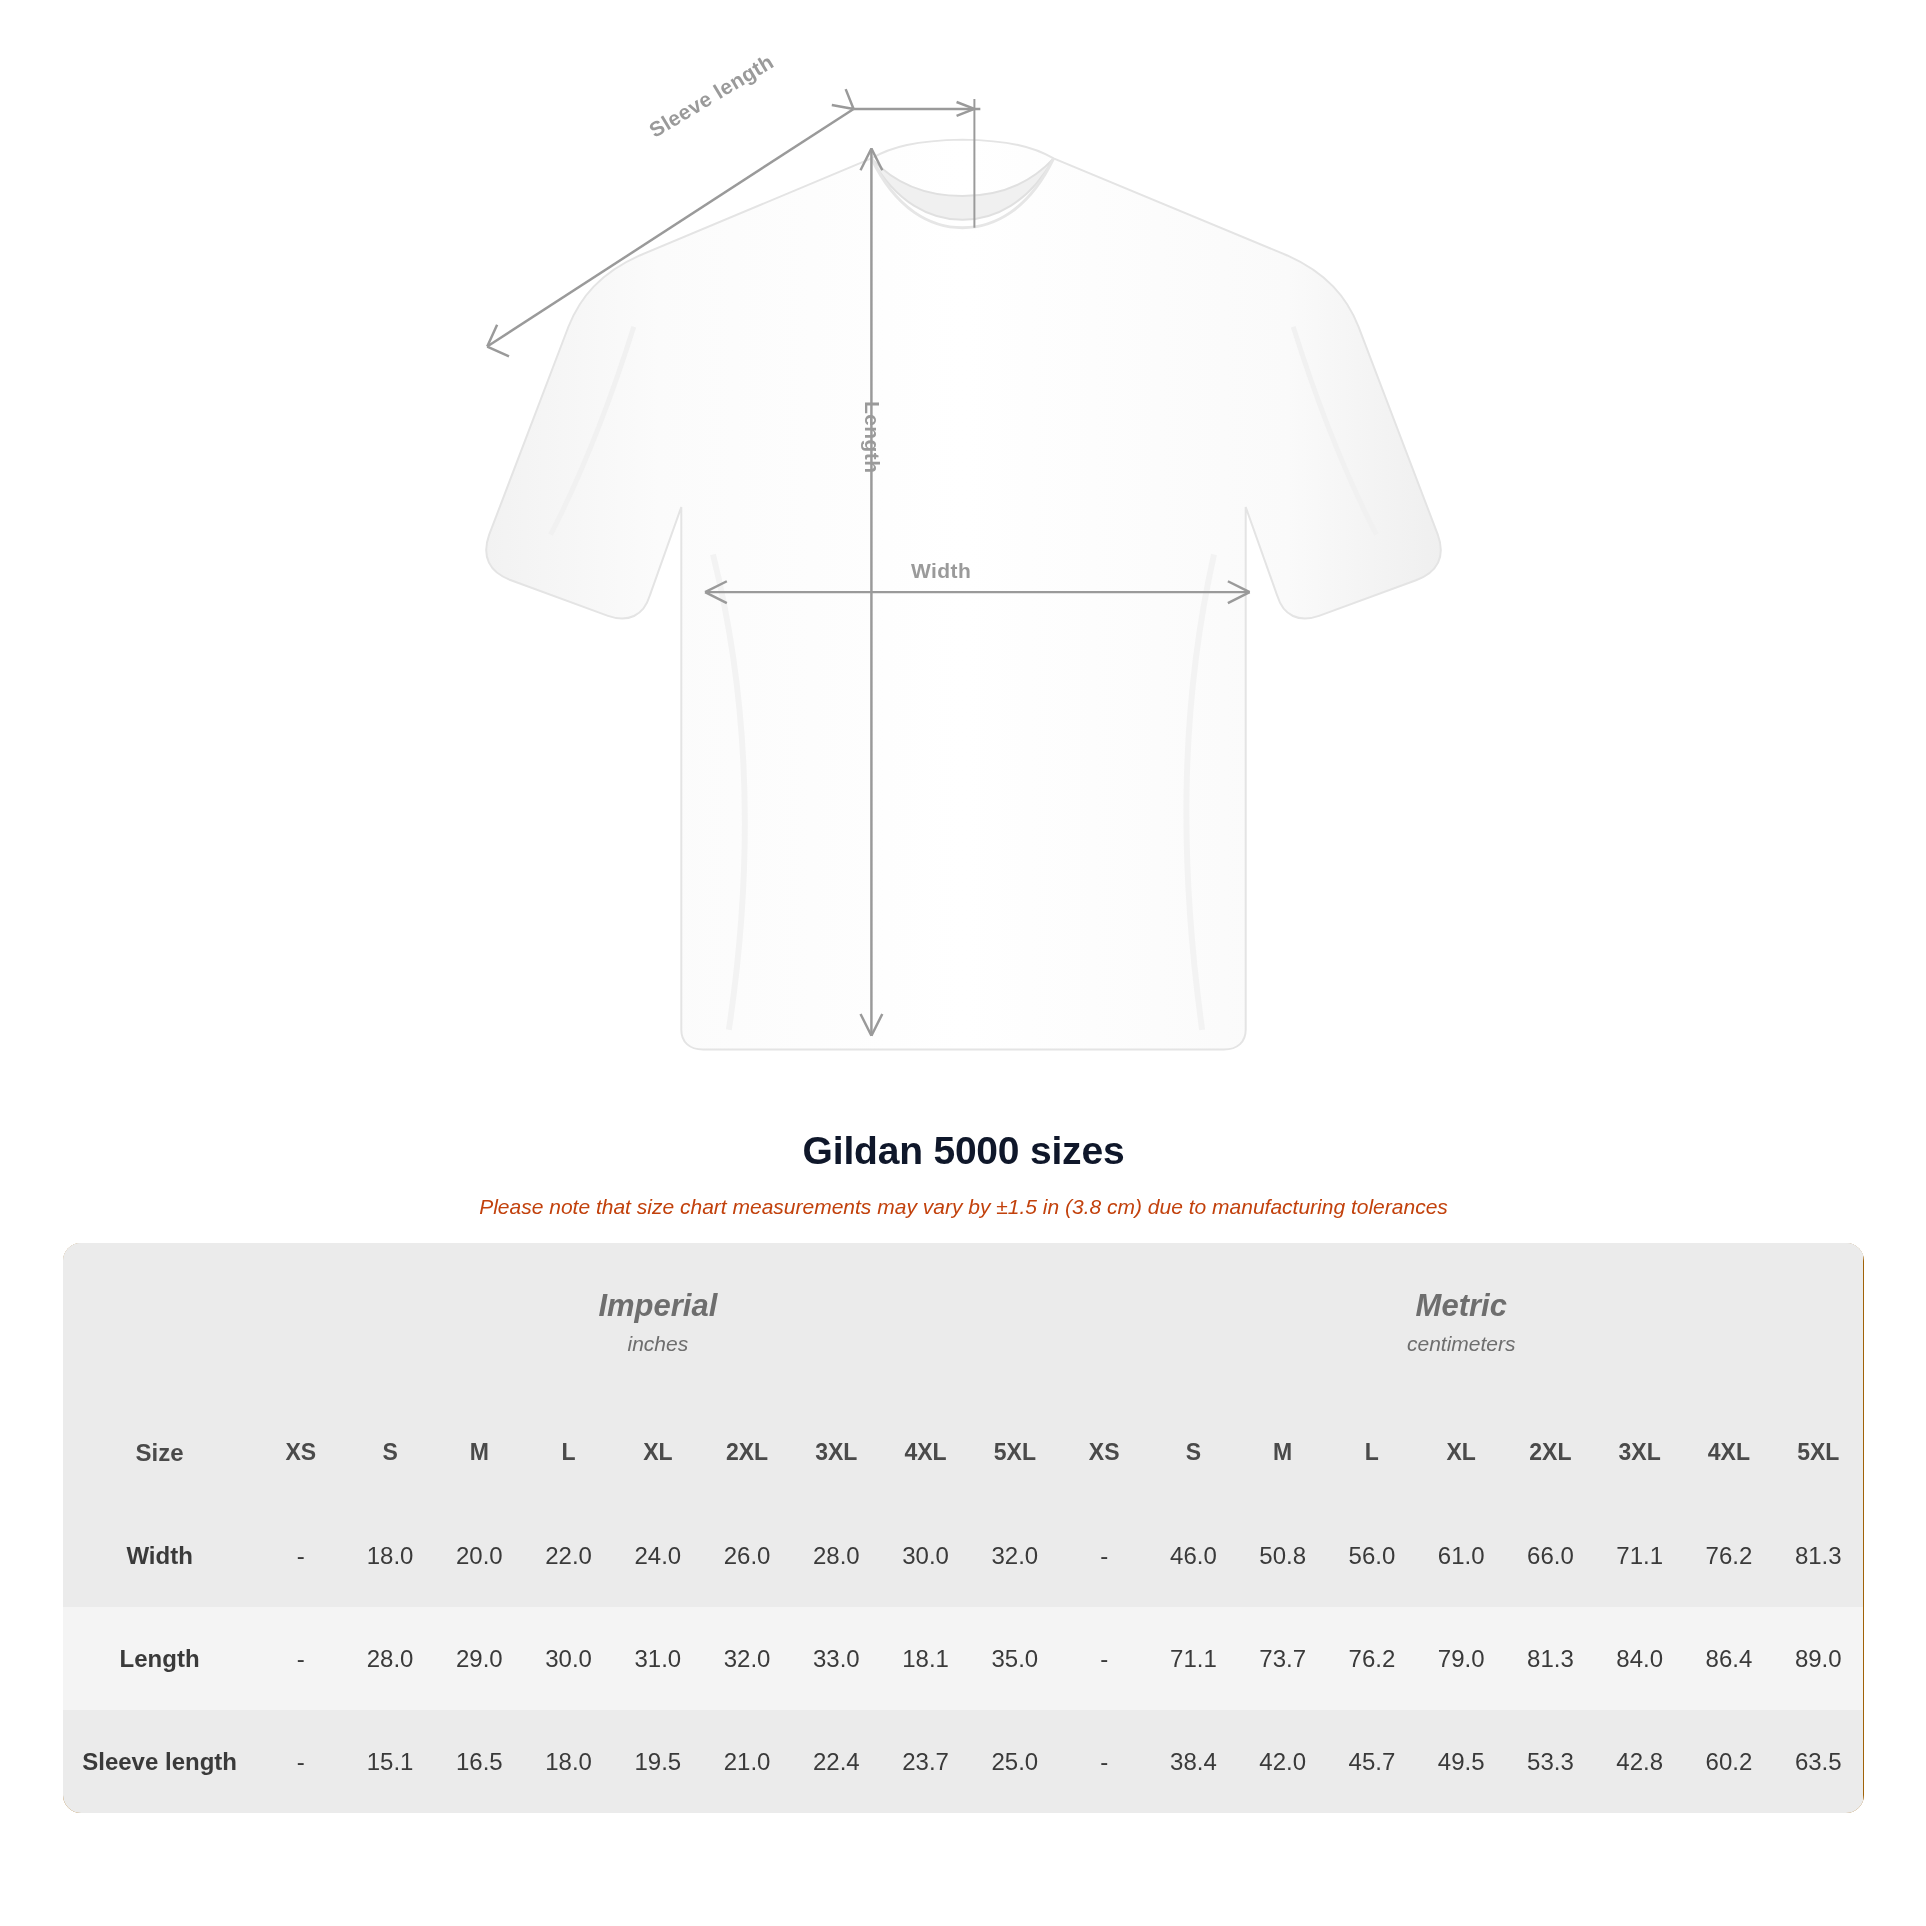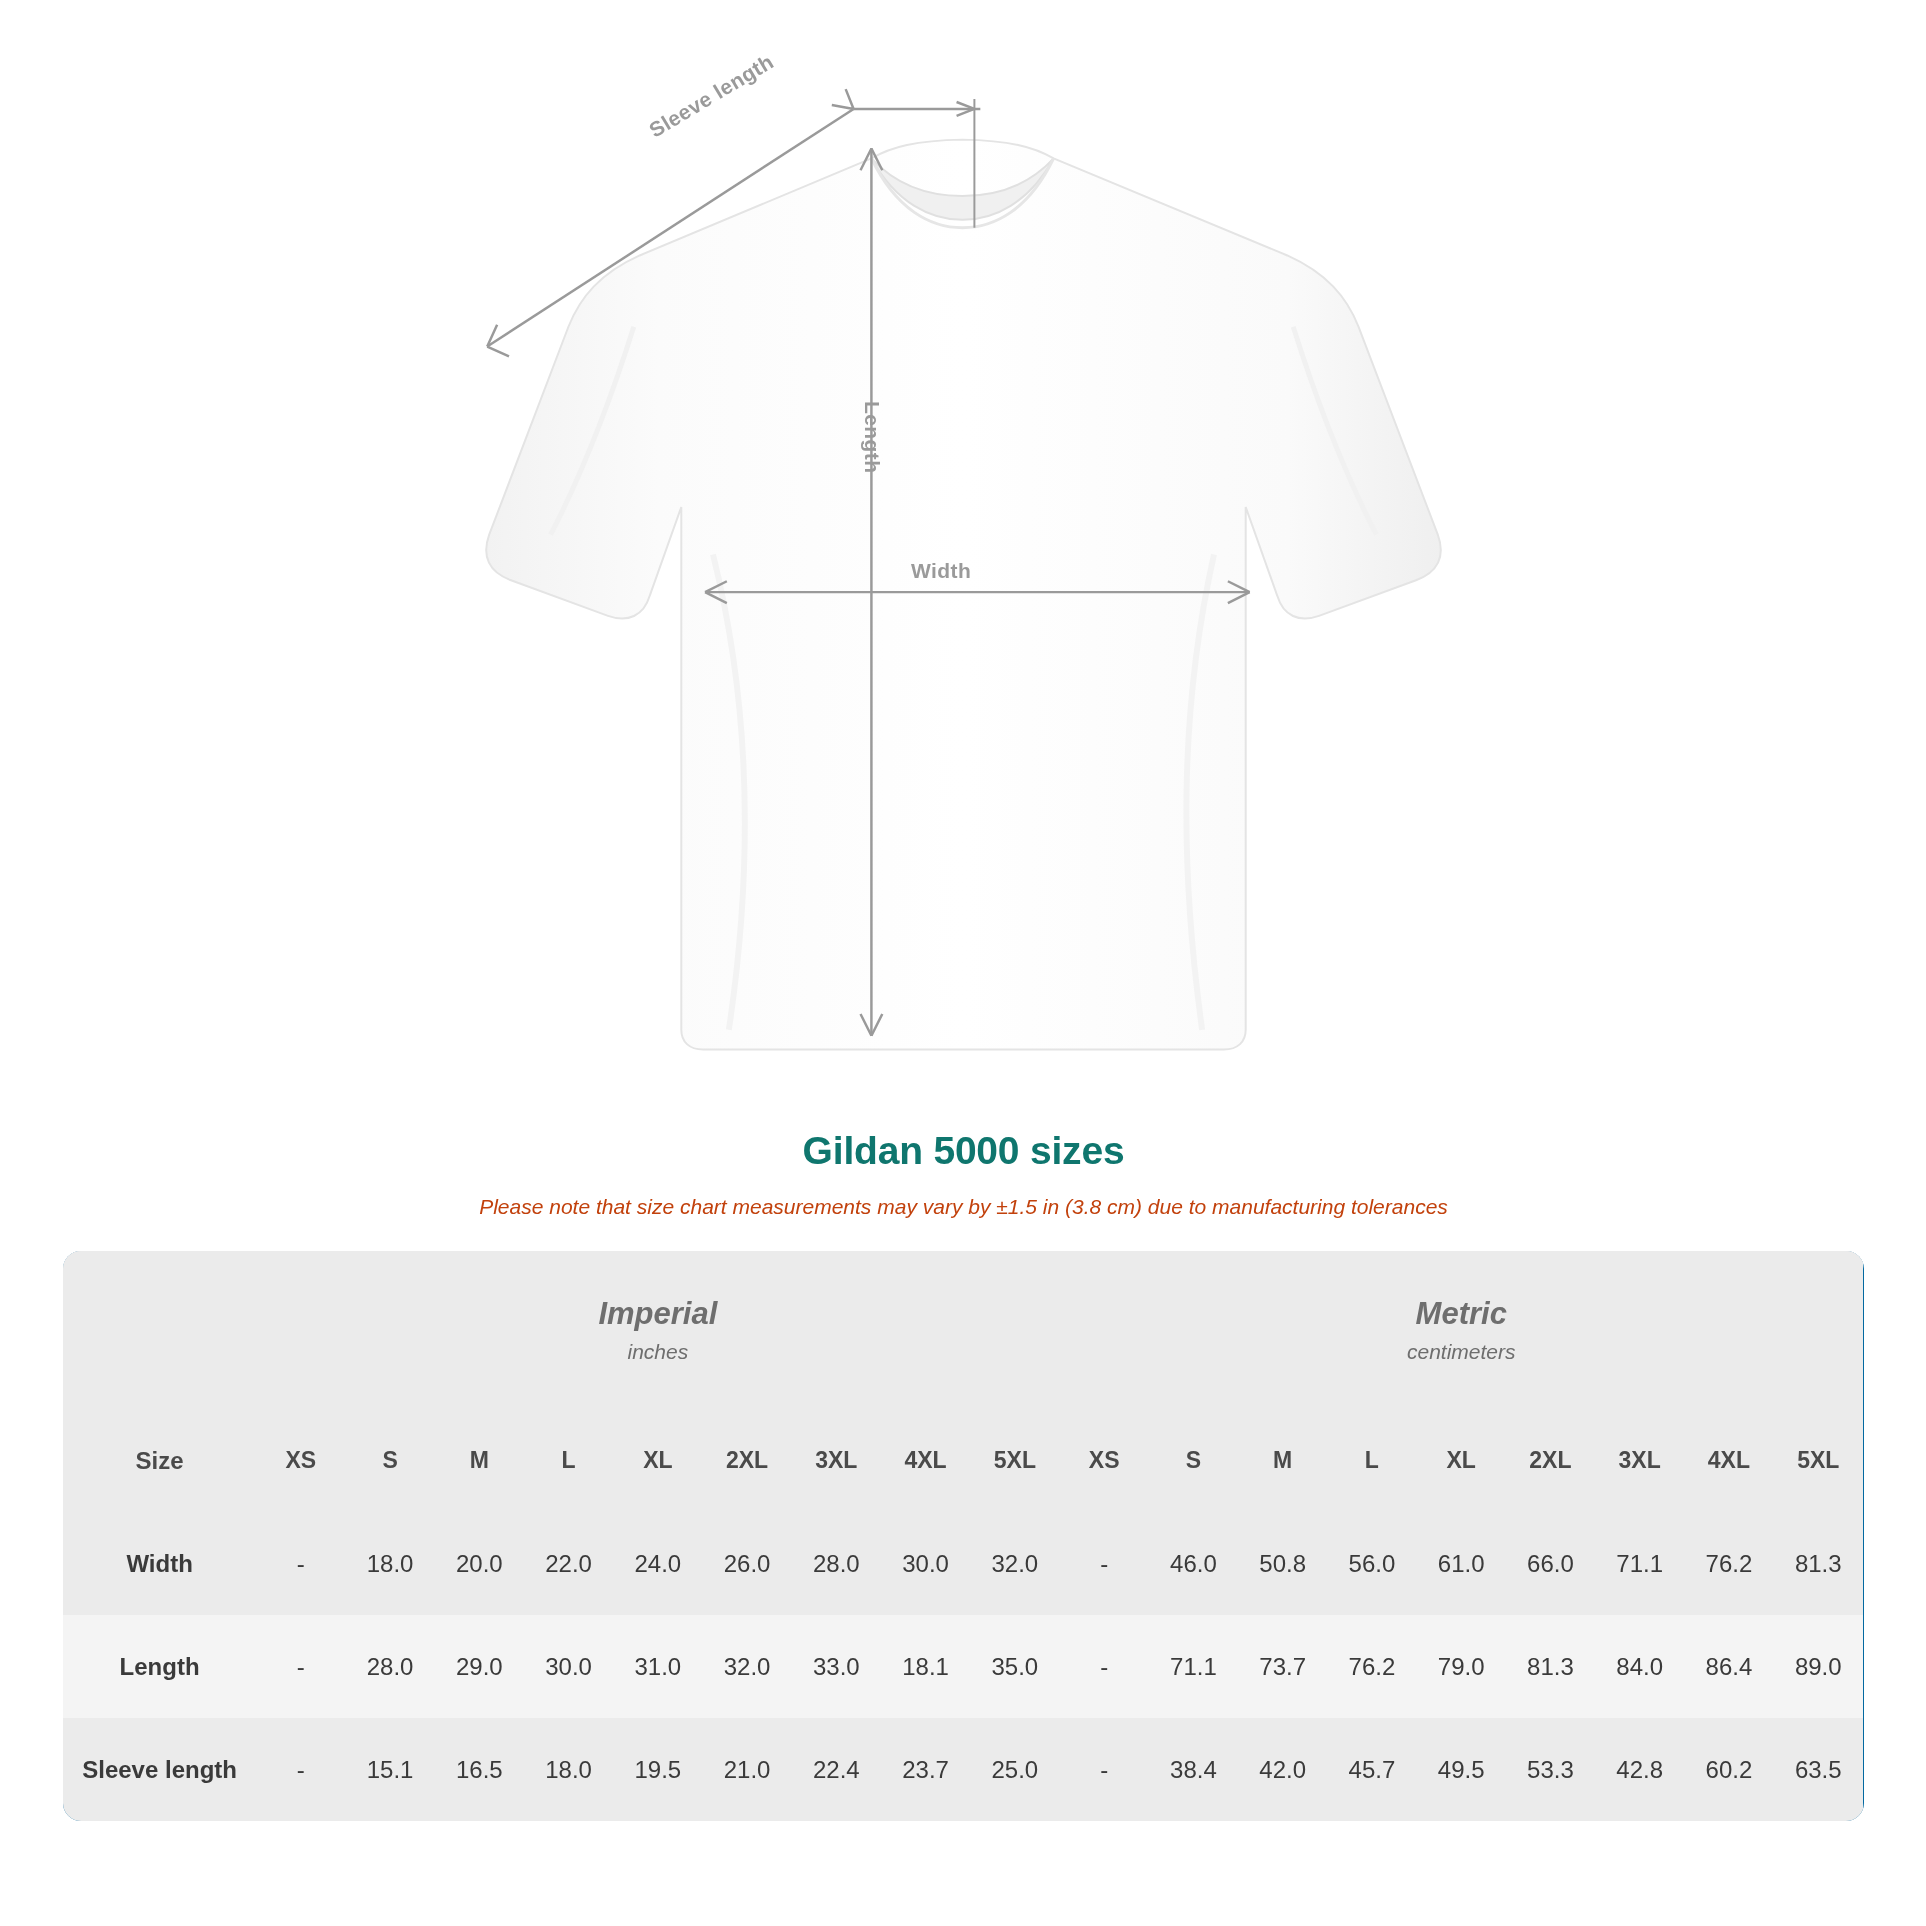--- a/index.html
+++ b/index.html
@@ -65,37 +65,37 @@
   }
 
   
   .title-block {
     text-align: center;
     margin-top: 20px;
   }
   .chart-title {
     font-size: 39px;
     font-weight: bold;
-    color: #0f766e;
+    color: #0f172a;
     margin: 16px;
     letter-spacing: -0.2px;
   }
   .chart-note {
     font-size: 21px;
     font-style: italic;
     color: #c2410c;
     margin-top: 22px;
   }
 
   
   .table-wrap {
-    margin: 32px 63px 0 63px;
+    margin: 24px 63px 0 63px;
     border-radius: 18px;
     overflow: hidden;
-    background: #0369a1;
+    background: #a16207;
   }
   table.size-table {
     border-collapse: collapse;
     width: 1800px;
     table-layout: fixed;
   }
   table.size-table td, table.size-table th {
     border: 0;
     padding: 0;
   }

